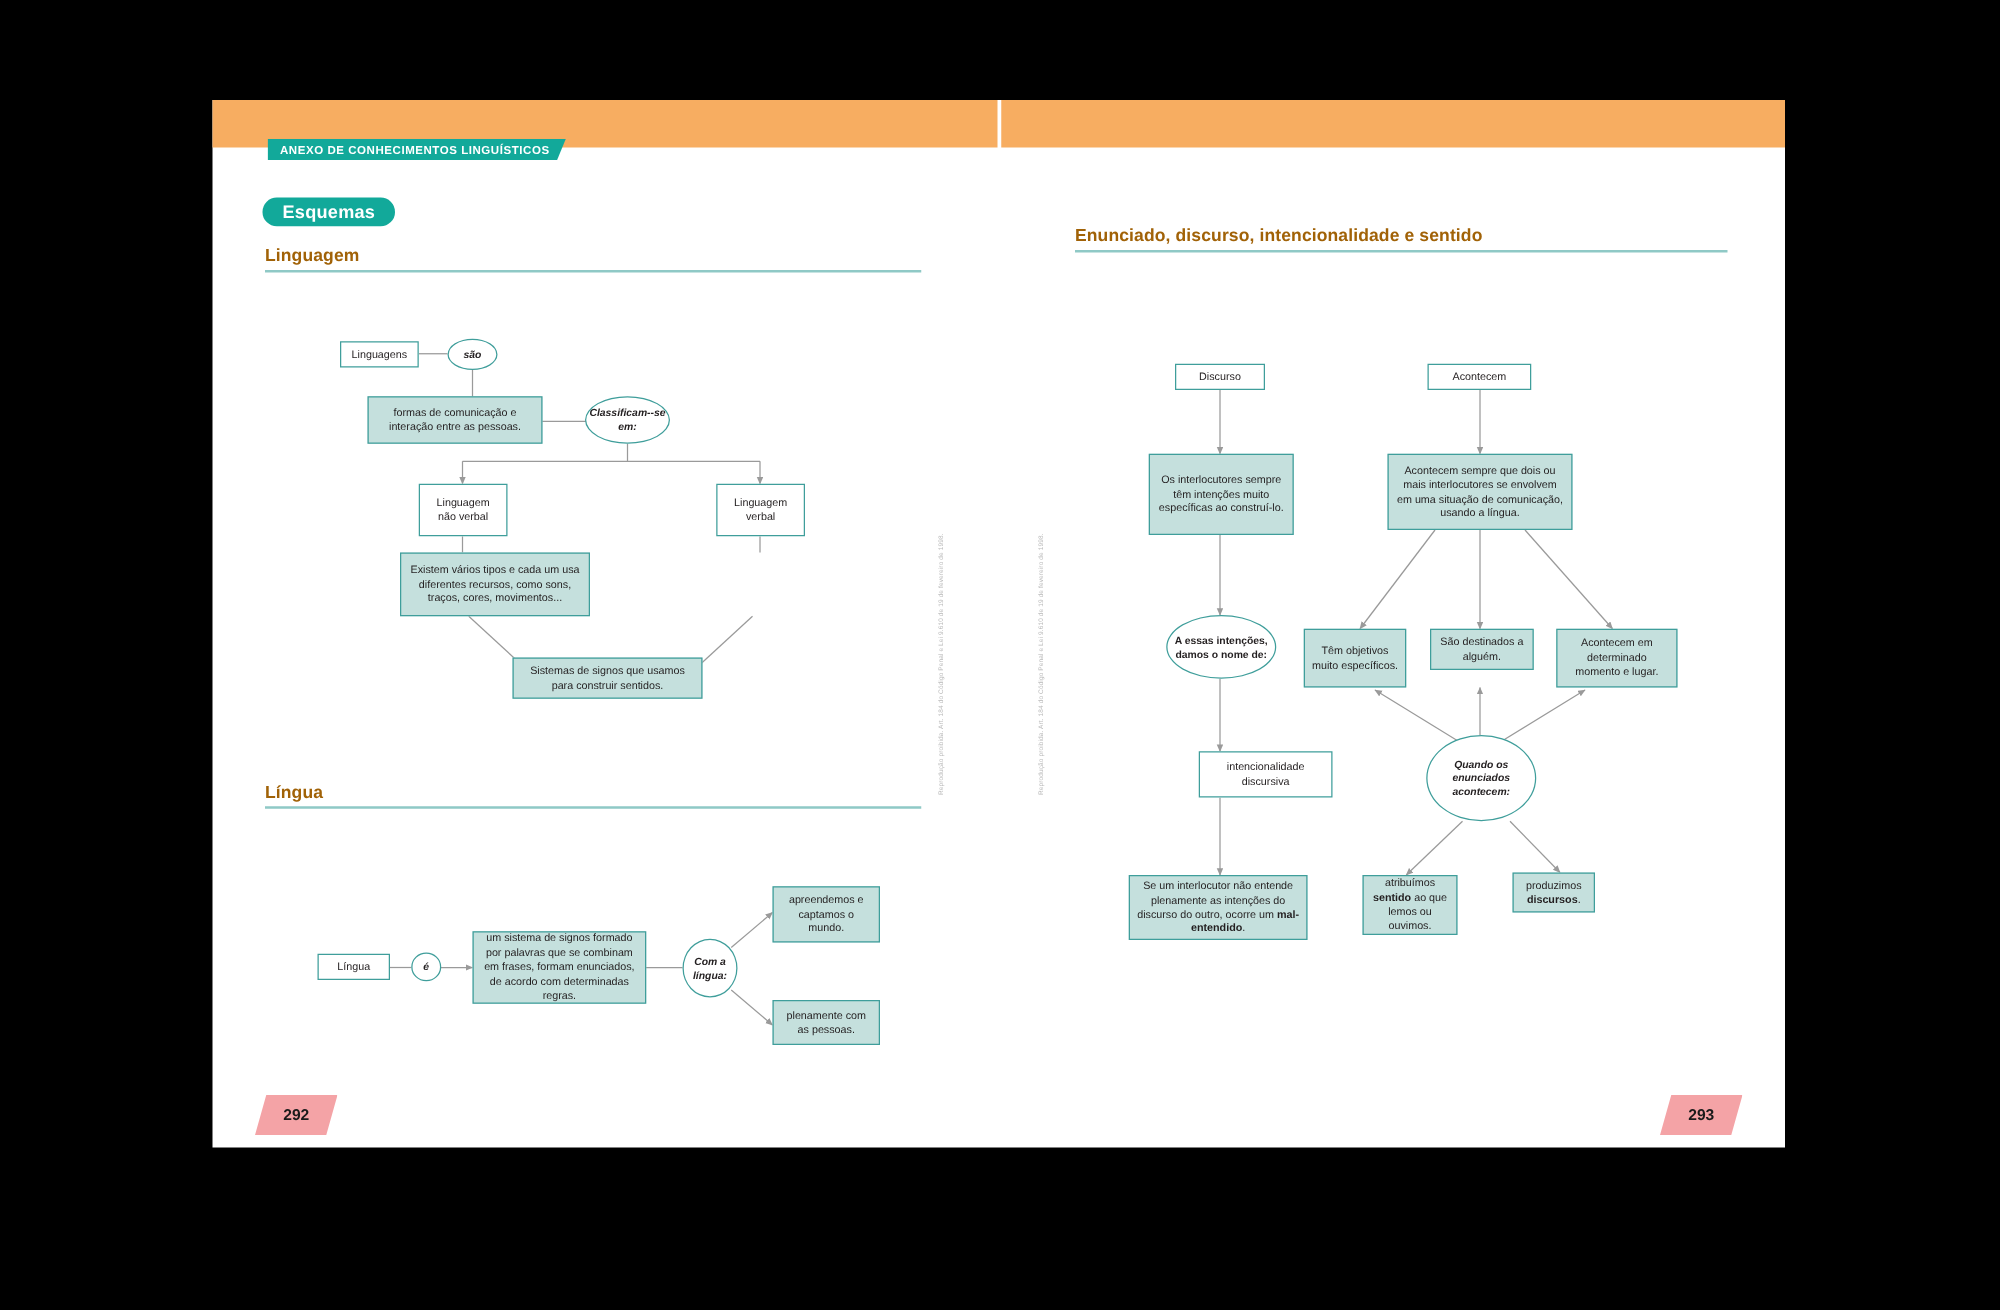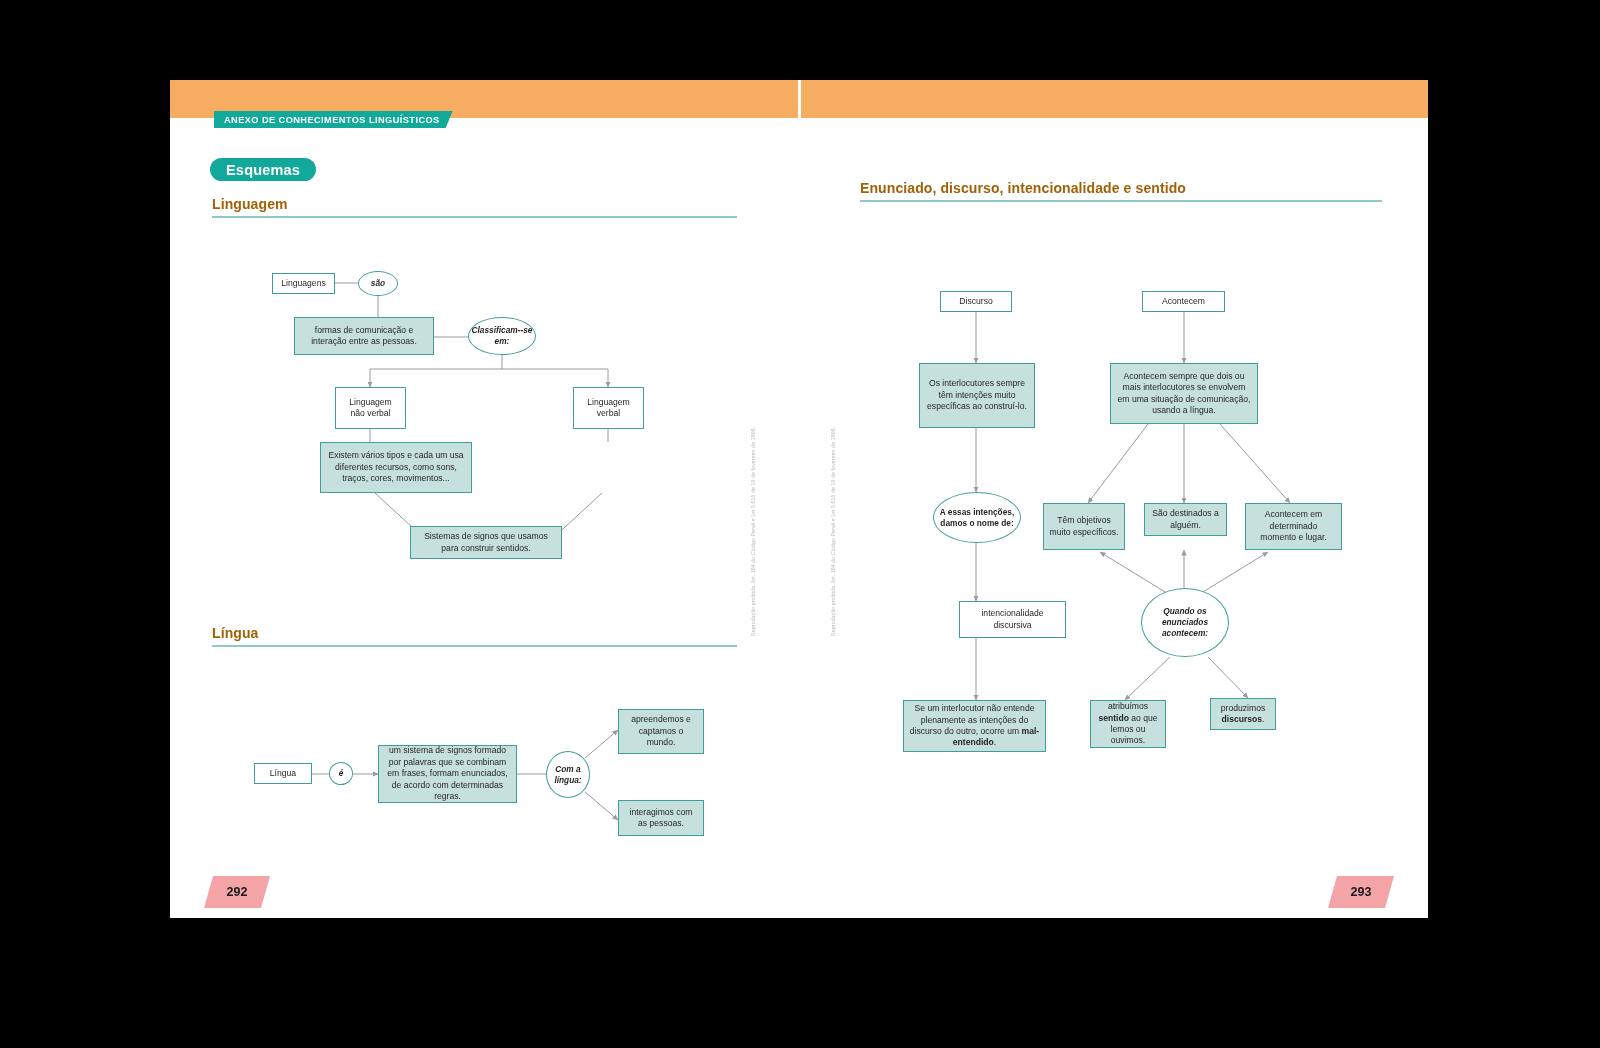--- a/index.html
+++ b/index.html
@@ -133,21 +133,21 @@
 
   <div class="node fill" style="left:150px;top:362px;width:152px;height:51px;">Existem vários tipos e cada um usa diferentes recursos, como sons, traços, cores, movimentos...</div>
 
   <div class="node fill" style="left:240px;top:446px;width:152px;height:33px;">Sistemas de signos que usamos para construir sentidos.</div>
 
   <div class="node plain bold" style="left:84px;top:683px;width:58px;height:21px;">Língua</div>
   <div class="ell" style="left:159px;top:682px;width:24px;height:23px;">é</div>
   <div class="node fill" style="left:208px;top:665px;width:139px;height:58px;">um sistema de signos formado por palavras que se combinam em frases, formam enunciados, de acordo com determinadas regras.</div>
   <div class="ell" style="left:376px;top:671px;width:44px;height:47px;">Com a língua:</div>
   <div class="node fill" style="left:448px;top:629px;width:86px;height:45px;">apreendemos e captamos o mundo.</div>
-  <div class="node fill" style="left:448px;top:720px;width:86px;height:36px;">interagimos com as pessoas.</div>
+  <div class="node fill" style="left:448px;top:720px;width:86px;height:36px;">plenamente com as pessoas.</div>
 
   <div class="node plain" style="left:770px;top:211px;width:72px;height:21px;">Discurso</div>
   <div class="node plain" style="left:972px;top:211px;width:83px;height:21px;">Acontecem</div>
 
   <div class="node fill" style="left:749px;top:283px;width:116px;height:65px;">Os interlocutores sempre têm intenções muito específicas ao construí-lo.</div>
   <div class="node fill" style="left:940px;top:283px;width:148px;height:61px;">Acontecem sempre que dois ou mais interlocutores se envolvem em uma situação de comunicação, usando a língua.</div>
 
   <div class="ell nob" style="left:763px;top:412px;width:88px;height:51px;">A essas intenções, damos o nome de:</div>
 
   <div class="node fill" style="left:873px;top:423px;width:82px;height:47px;">Têm objetivos muito específicos.</div>

